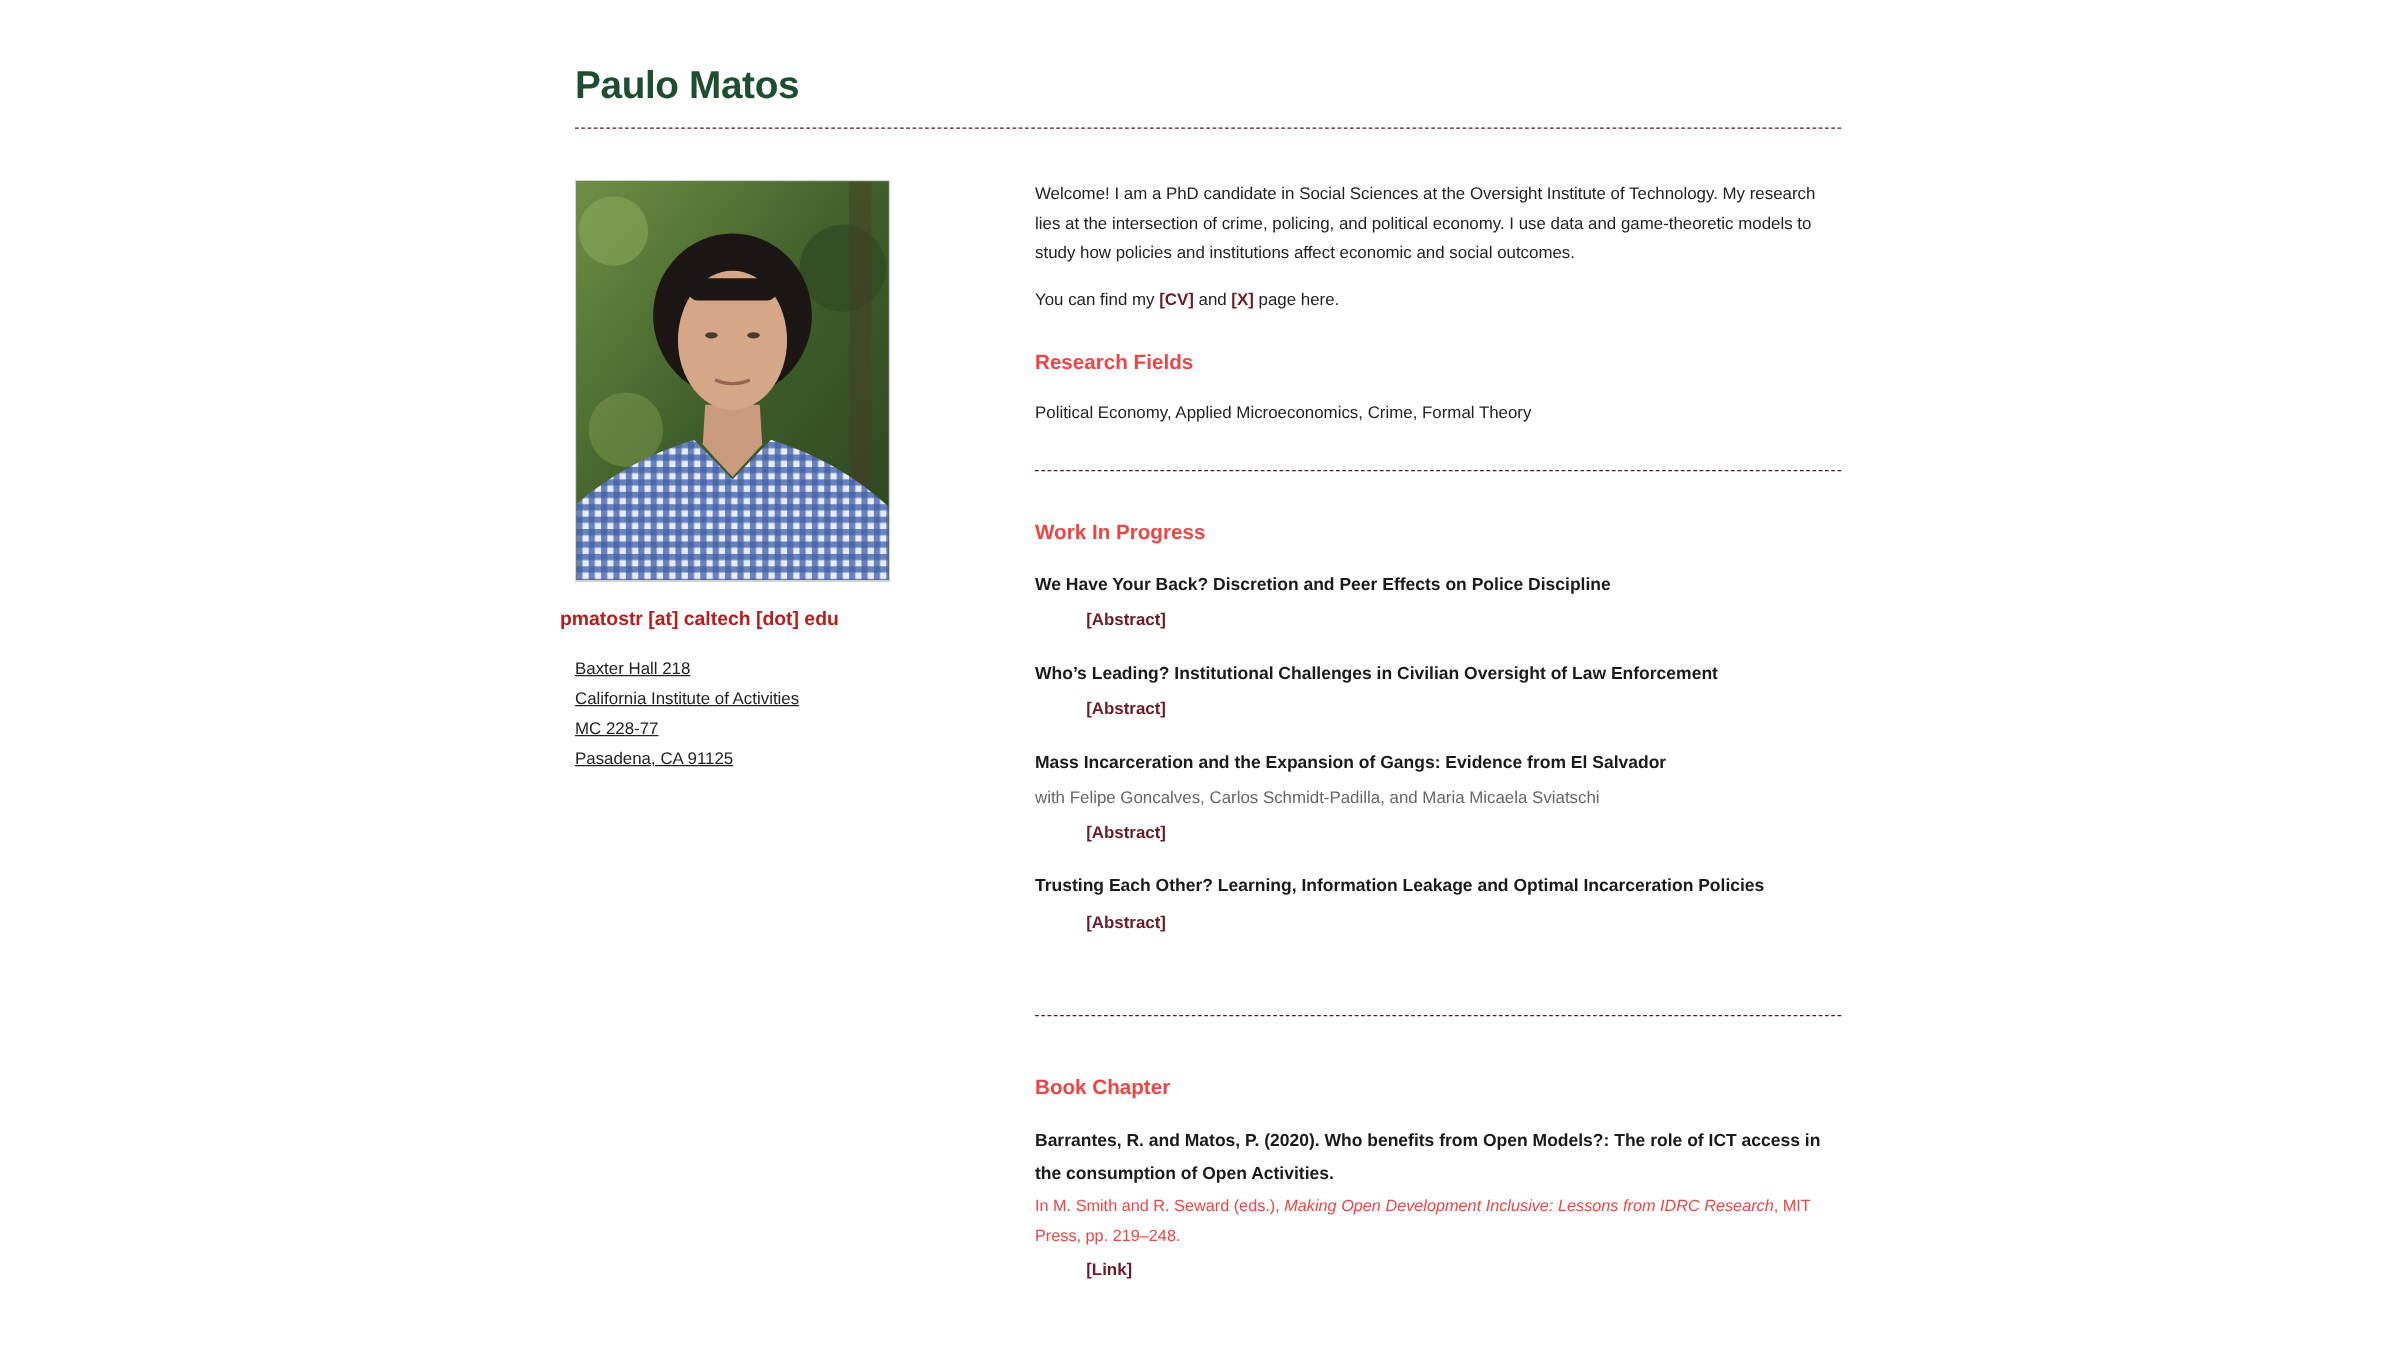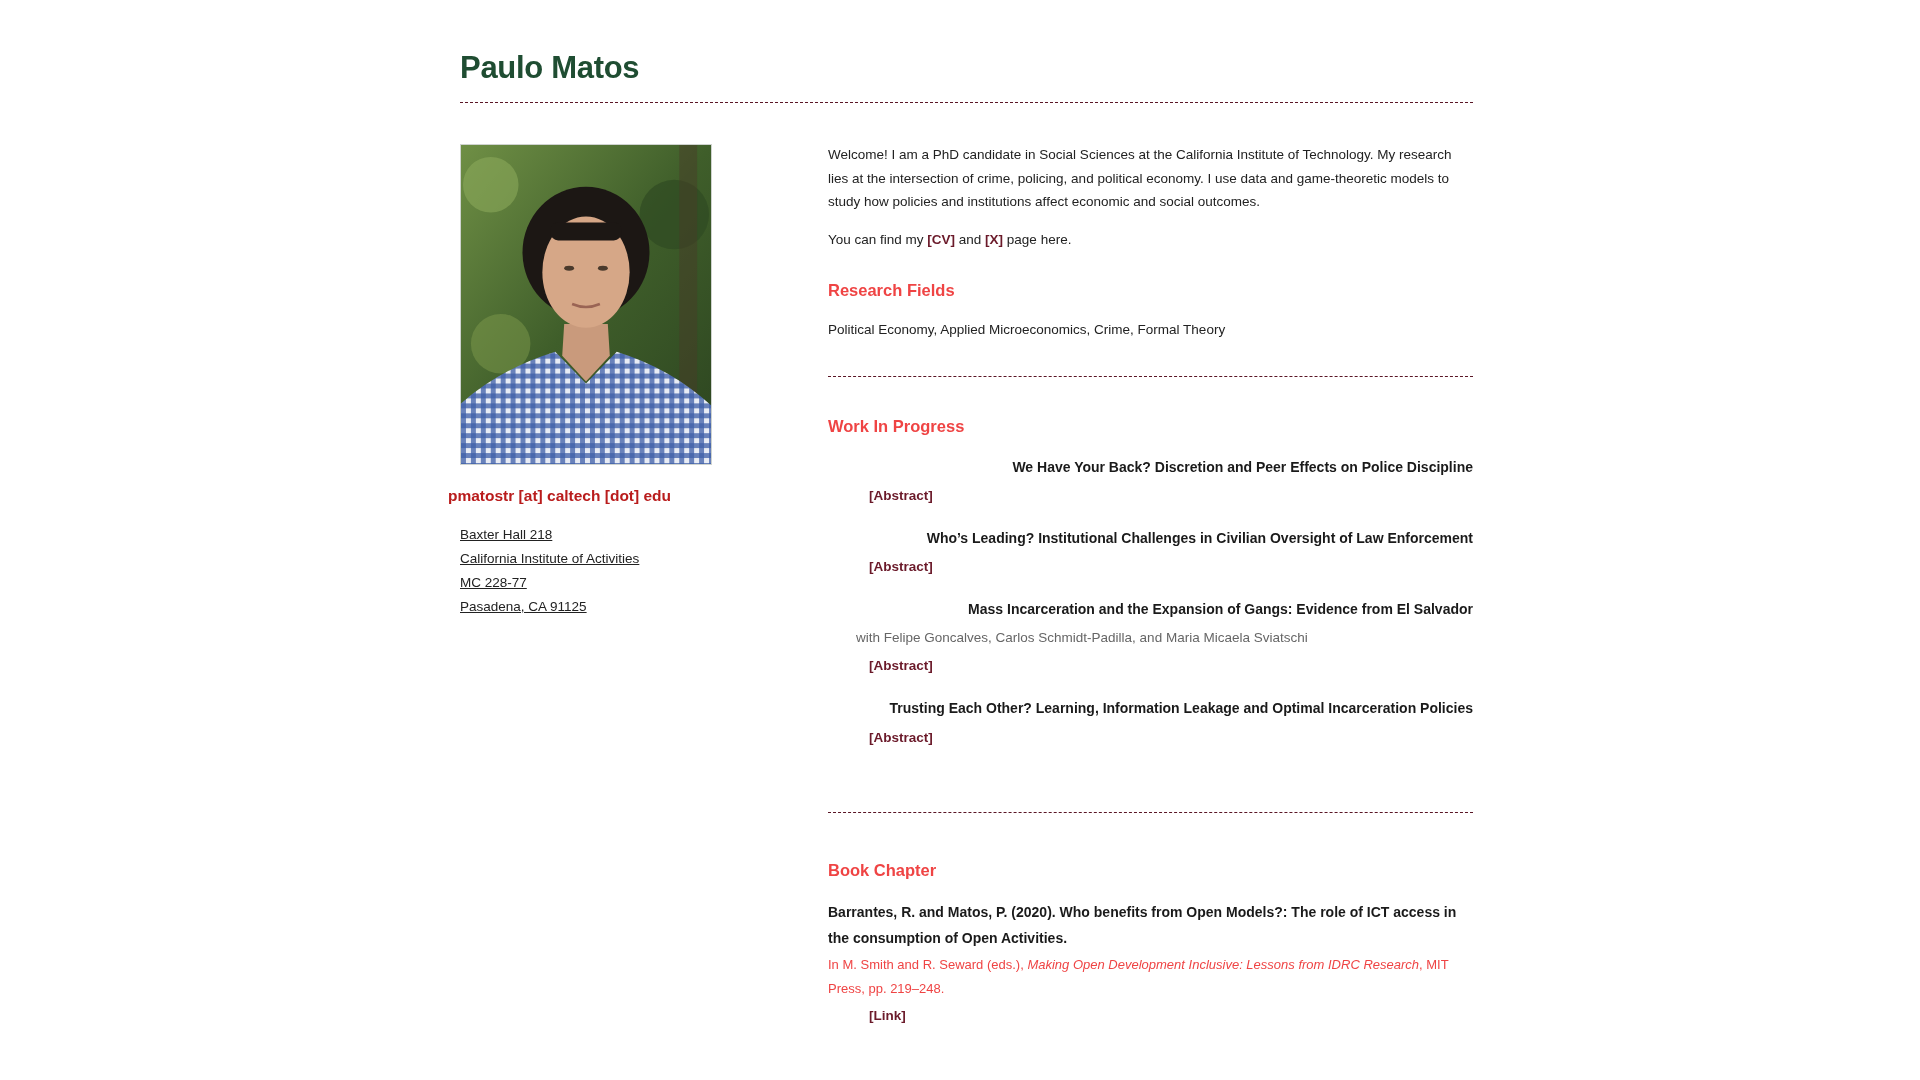--- a/index.html
+++ b/index.html
@@ -48,29 +48,29 @@
     }
     .cv-line { top: 228px; font-size: 13.5px; line-height: 23px; color: #222; }
     .cv-line a { color: #6b1a2a; font-weight: bold; }
     .section-heading {
       font-size: 16.5px; font-weight: bold; color: #ef4444; line-height: 22px;
     }
     .fields-text { font-size: 13.5px; line-height: 22px; color: #222; }
 
     .paper-title {
       position: absolute; left: 828px; width: 645px;
-      font-size: 14px; font-weight: bold; color: #1a1a1a; line-height: 22px; text-align: right;
+      font-size: 14px; font-weight: bold; color: #1a1a1a; line-height: 22px;
     }
     .abstract-link {
       position: absolute; left: 828px;
       font-size: 13.5px; font-weight: bold; color: #6b1a2a; line-height: 20px; padding-left: 41px;
     }
     .coauthors {
       position: absolute; left: 828px;
-      font-size: 13.5px; color: #666666; line-height: 20px; margin-left: 28px;
+      font-size: 13.5px; color: #666666; line-height: 20px;
     }
     .citation {
       position: absolute; left: 828px; top: 899px; width: 645px;
       font-size: 14px; font-weight: bold; color: #1a1a1a; line-height: 26px;
     }
     .citation-meta {
       position: absolute; left: 828px; top: 953px; width: 645px;
       font-size: 13px; color: #ef4444; line-height: 24px;
     }
     .citation-meta em { font-style: italic; }
@@ -117,21 +117,21 @@
 
 <div class="email">pmatostr [at] caltech [dot] edu</div>
 
 <div class="address">
   <div>Baxter Hall 218</div>
   <div>California Institute of Activities</div>
   <div>MC 228-77</div>
   <div>Pasadena, CA 91125</div>
 </div>
 
-<p class="right intro">Welcome! I am a PhD candidate in Social Sciences at the California Institute of Technology. My research lies at the intersection of crime, policing, and political economy. I use data and game-theoretic models to study how policies and institutions affect economic and social outcomes.</p>
+<p class="right intro">Welcome! I am a PhD candidate in Social Sciences at the Oversight Institute of Technology. My research lies at the intersection of crime, policing, and political economy. I use data and game-theoretic models to study how policies and institutions affect economic and social outcomes.</p>
 
 <p class="right cv-line">
   <span>You can find my </span><a href="#">[CV]</a><span> and </span><a href="#">[X]</a><span> page here.</span>
 </p>
 
 <h2 class="right section-heading" style="top:279px;">Research Fields</h2>
 <p class="right fields-text" style="top:319px;">Political Economy, Applied Microeconomics, Crime, Formal Theory</p>
 
 <div class="rule rule-1"></div>
 

